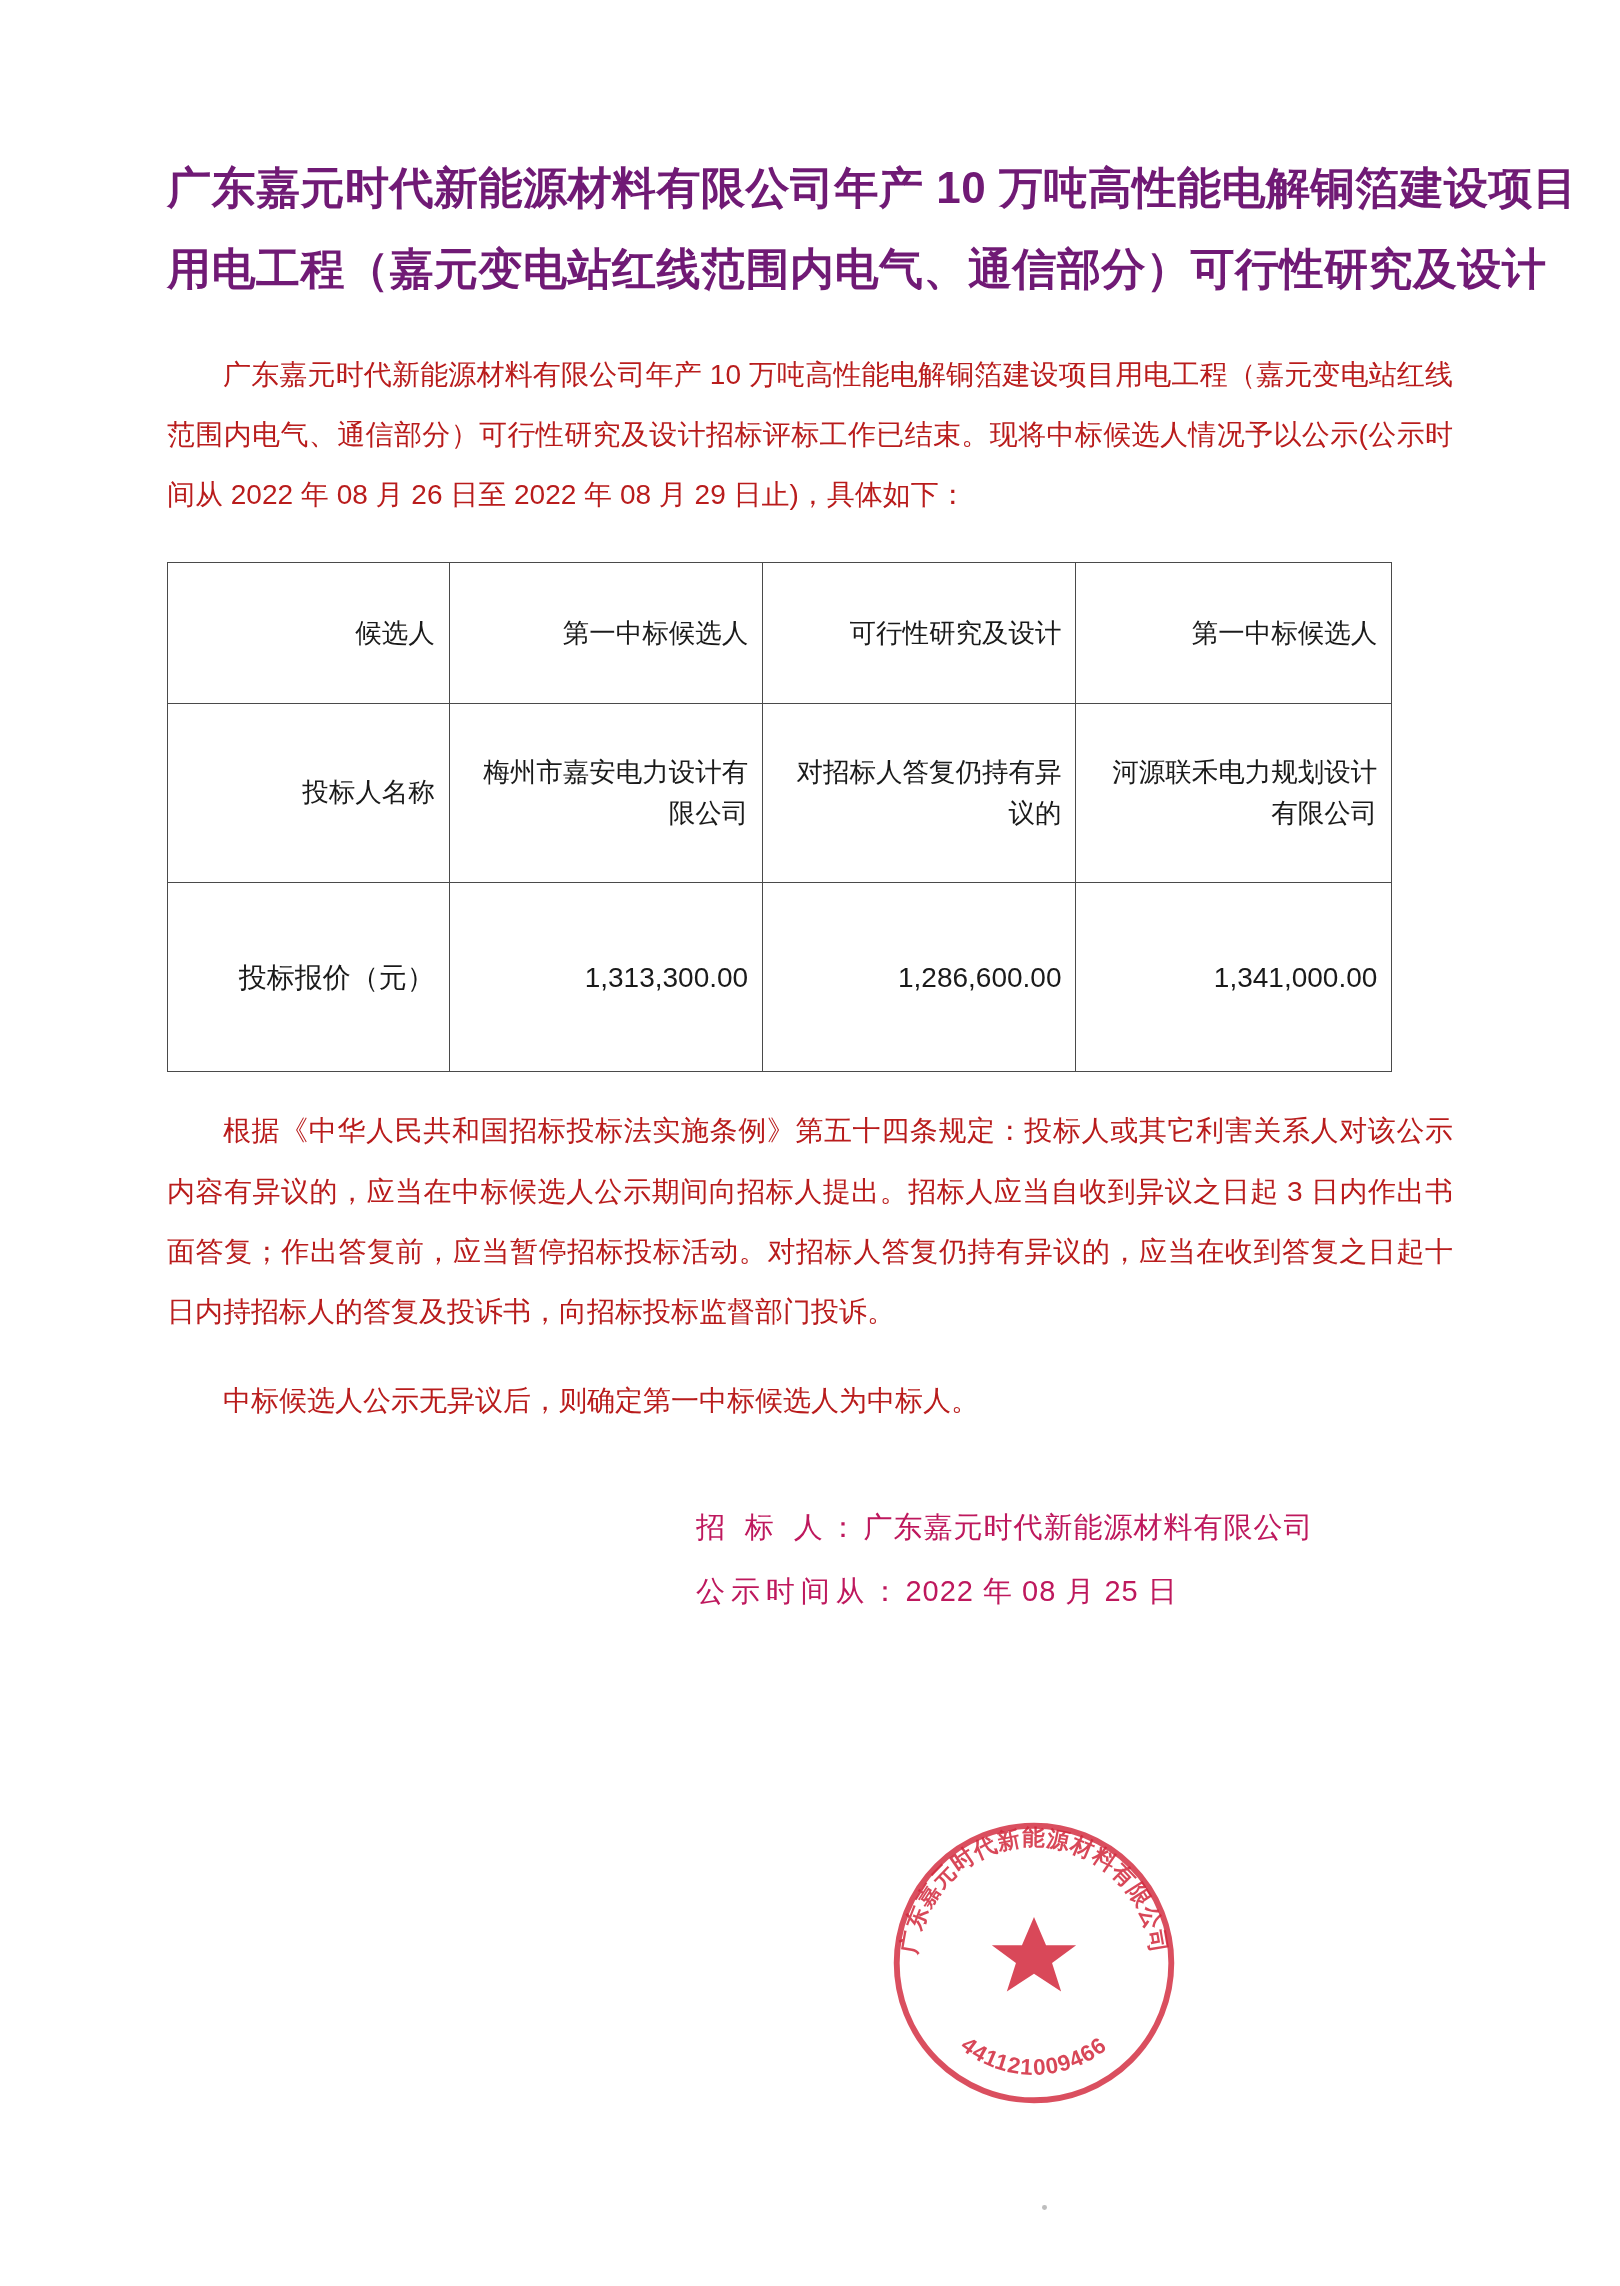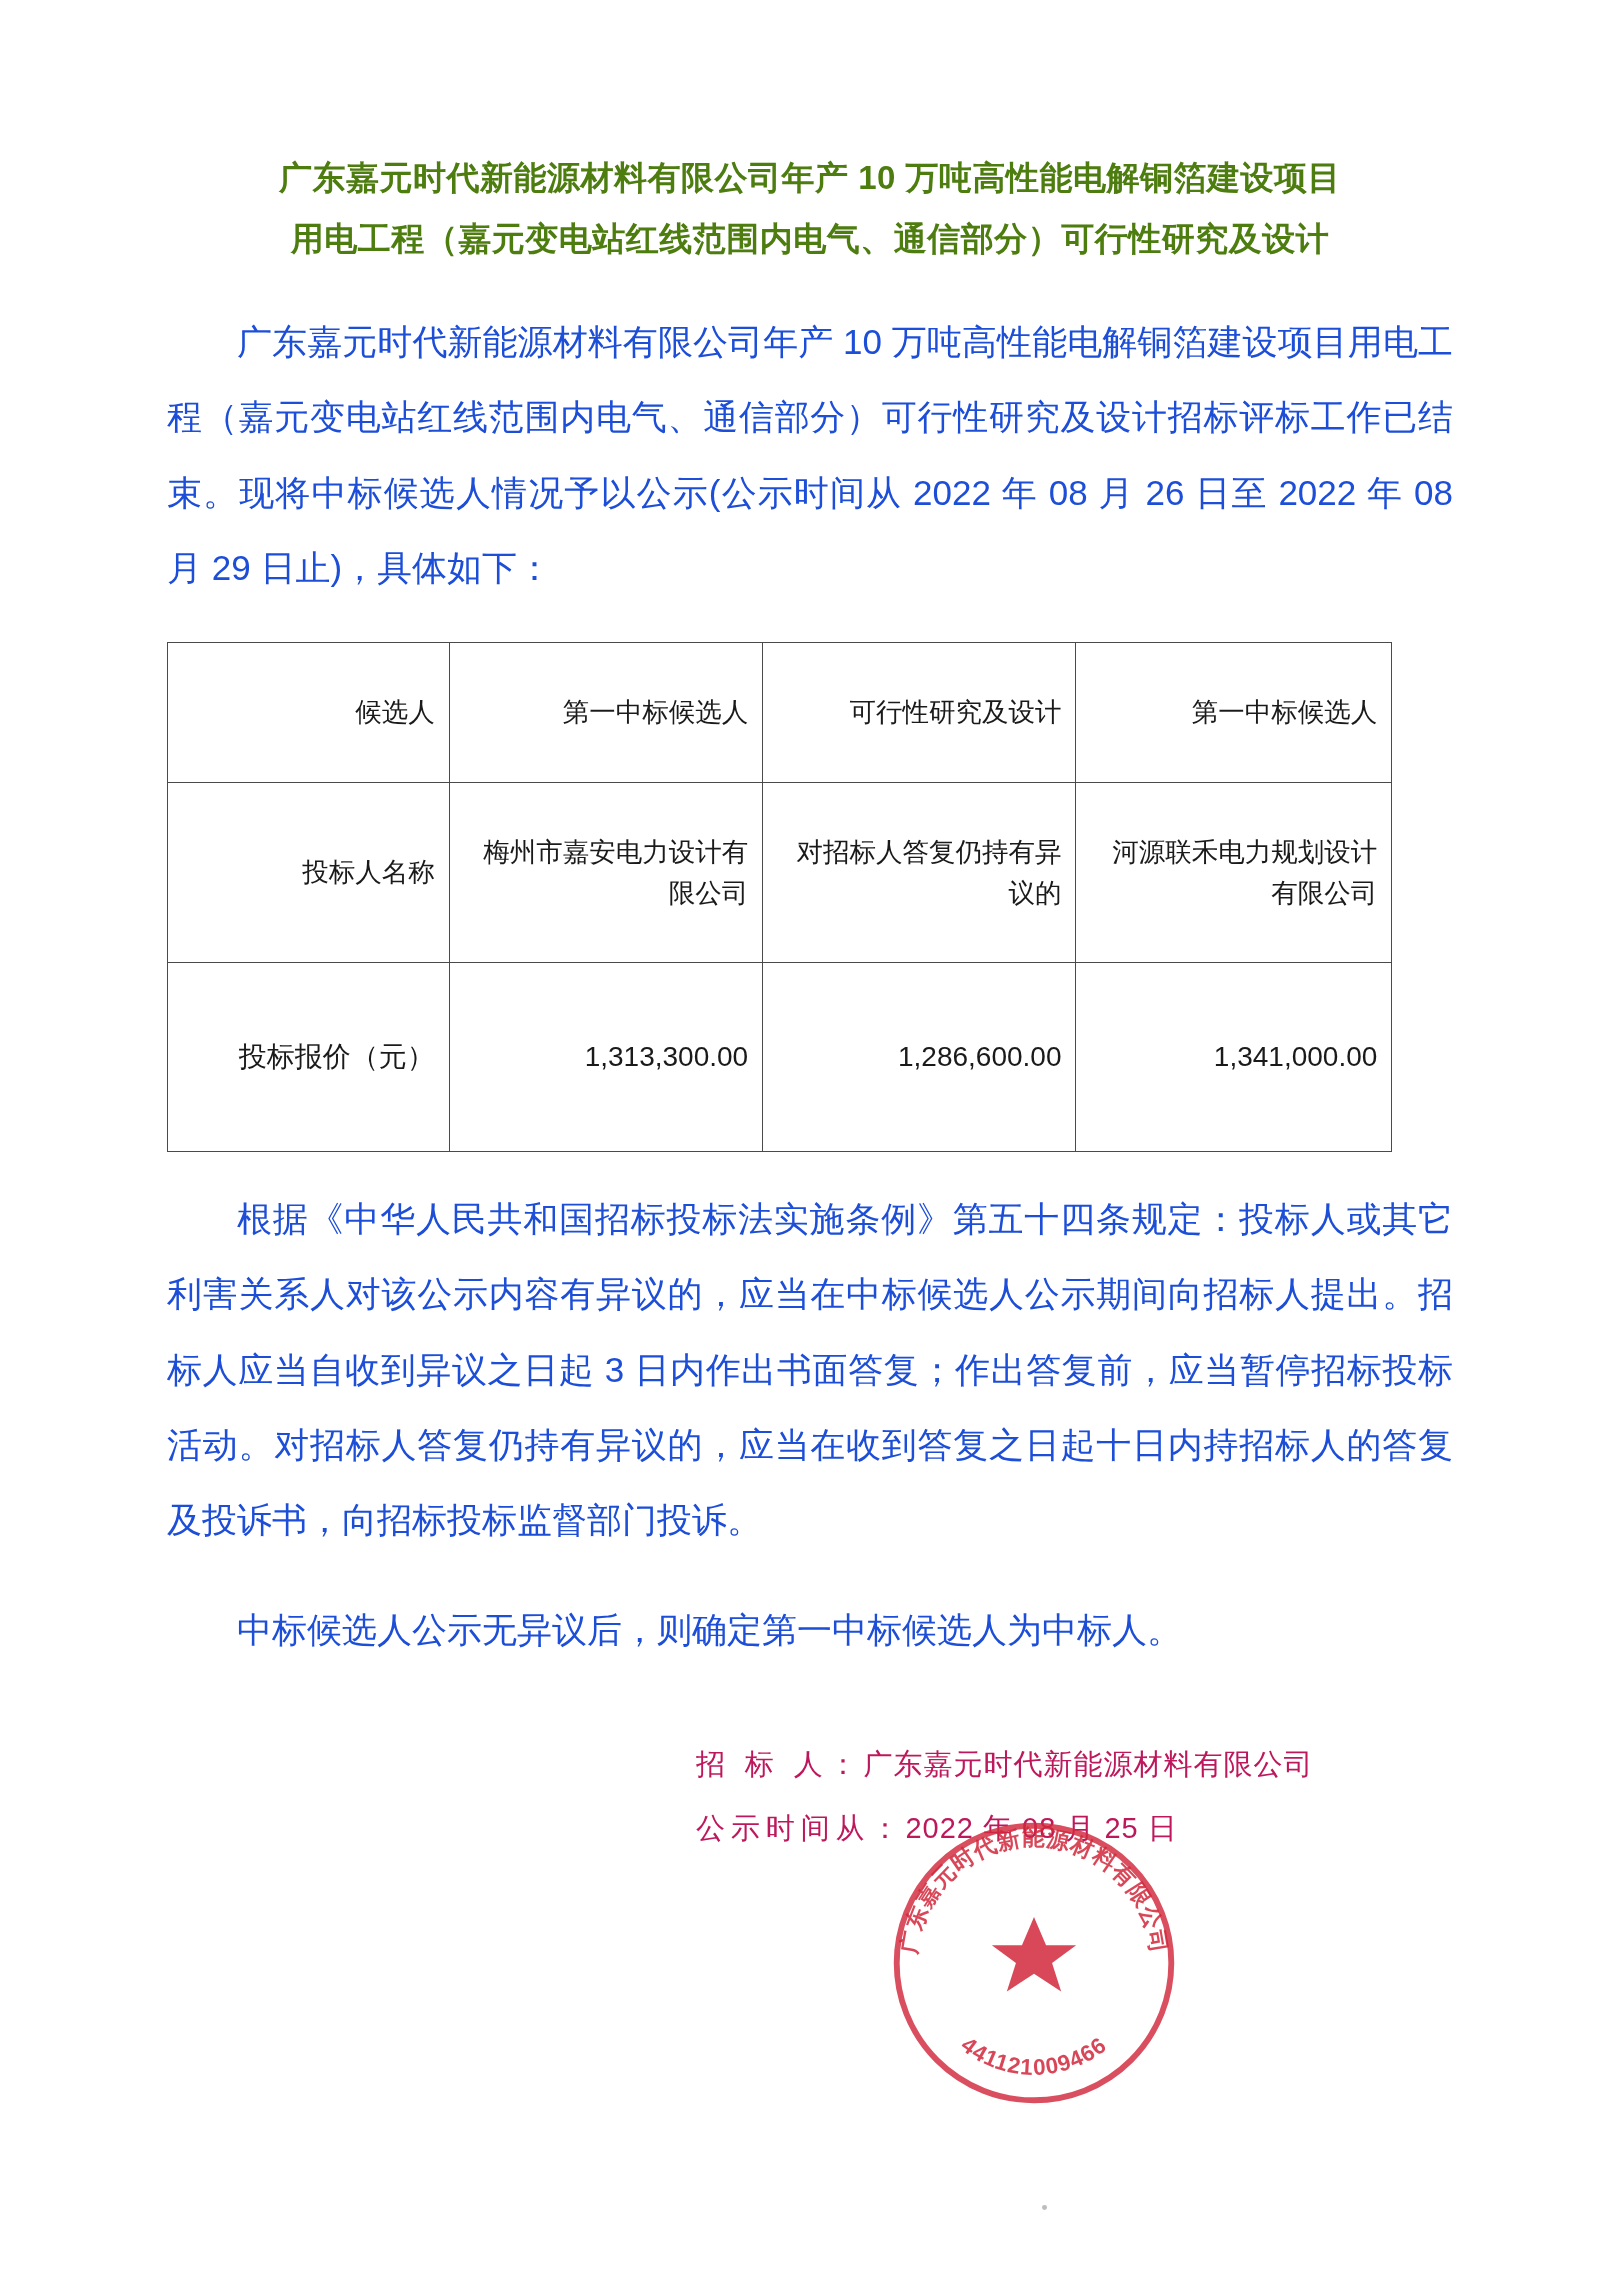--- a/index.html
+++ b/index.html
@@ -18,40 +18,40 @@
   .page {
     position: relative;
     width: 1620px;
     height: 2287px;
     box-sizing: border-box;
     padding: 147px 167px 0 167px;
   }
   .title {
     text-align: center;
     font-weight: bold;
-    font-size: 33px;
+    font-size: 44px;
     line-height: 1.85;
     letter-spacing: 0.5px;
-    color: #4d7c0f;
+    color: #701a75;
   }
   .title .line {
     display: block;
     white-space: nowrap;
   }
   .title .line.short {
     letter-spacing: 1px;
   }
   .body-para {
     margin-top: 35px;
-    font-size: 35px;
+    font-size: 28px;
     line-height: 2.15;
     text-align: justify;
     text-justify: inter-ideograph;
     text-indent: 2em;
-    color: #1d4ed8;
+    color: #b91c1c;
   }
   .para-tight {
     margin-top: 29px;
   }
   table.cands {
     margin: 37px 0 0 0;
     border-collapse: collapse;
     width: 1225px;
     table-layout: fixed;
   }

